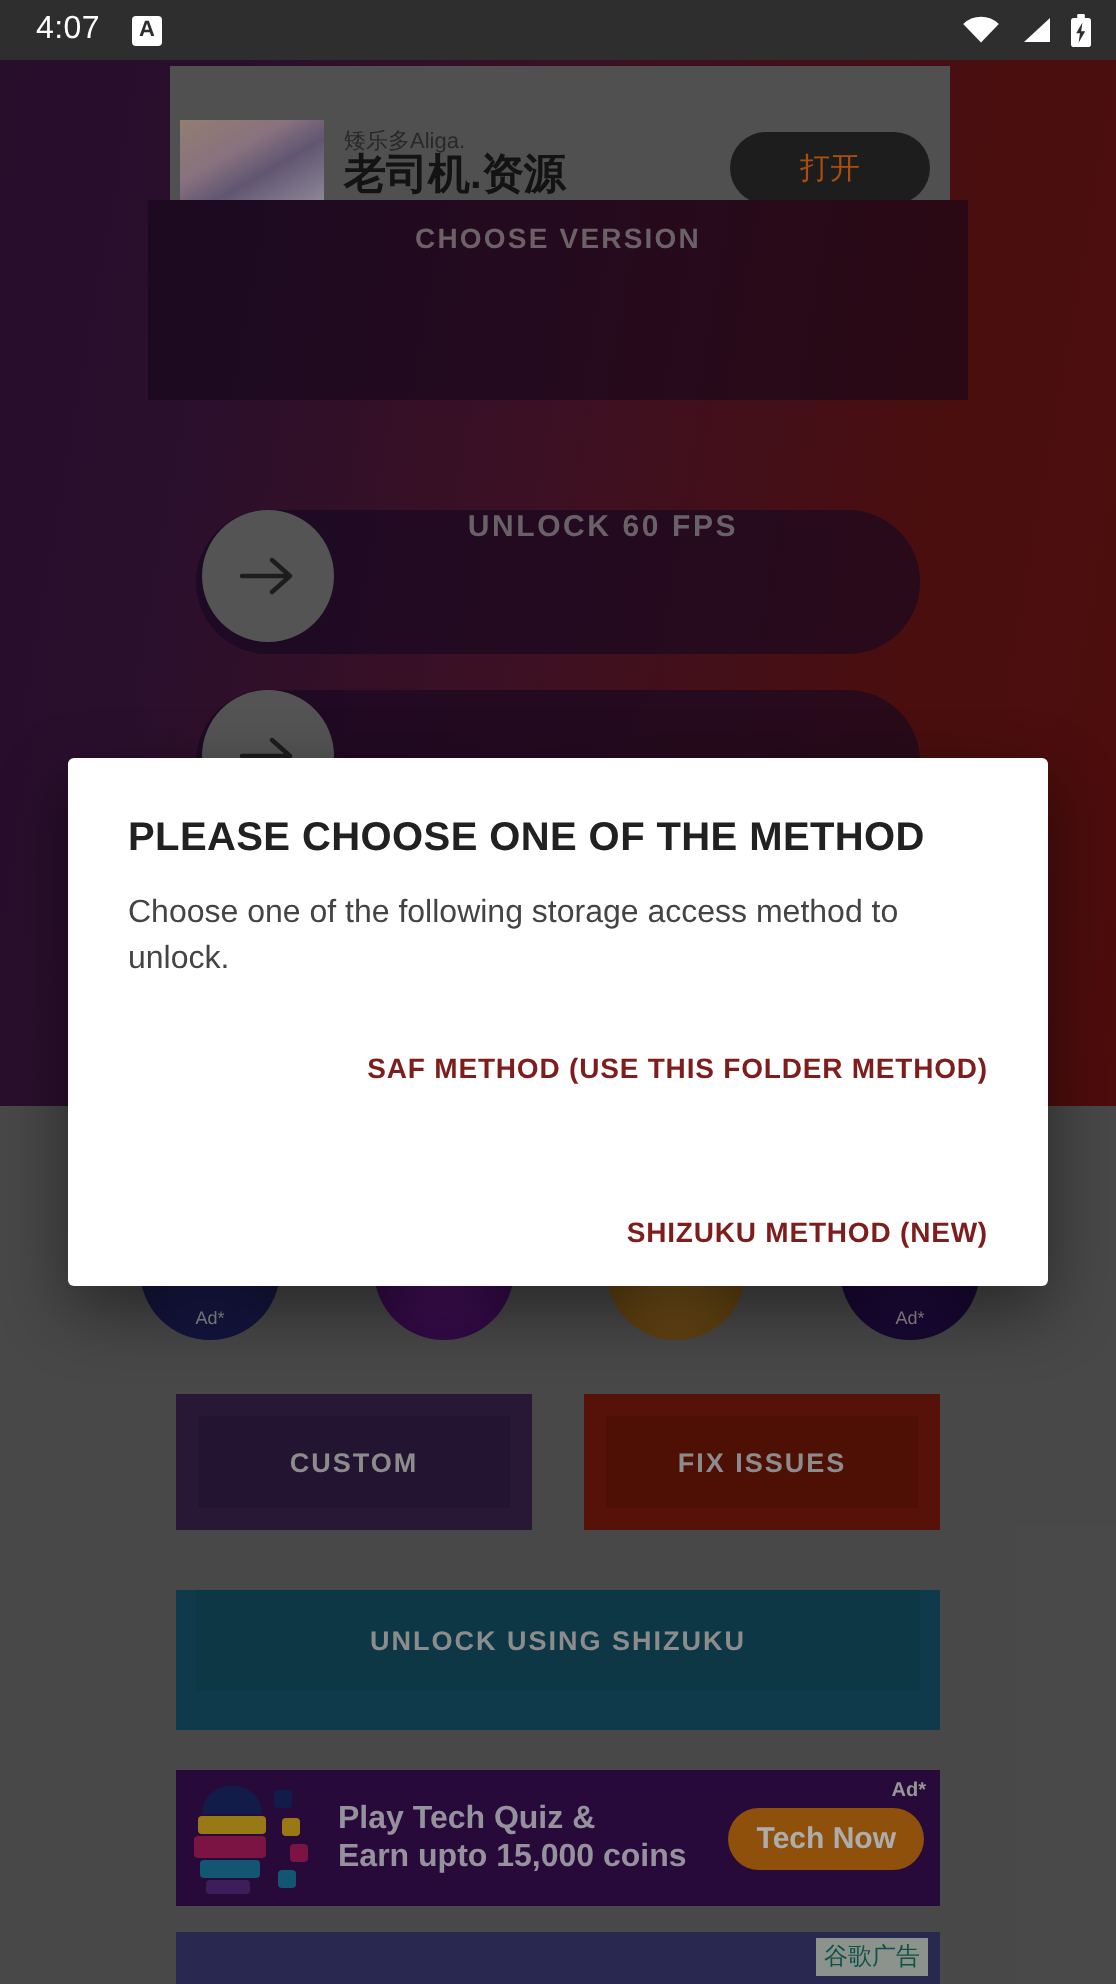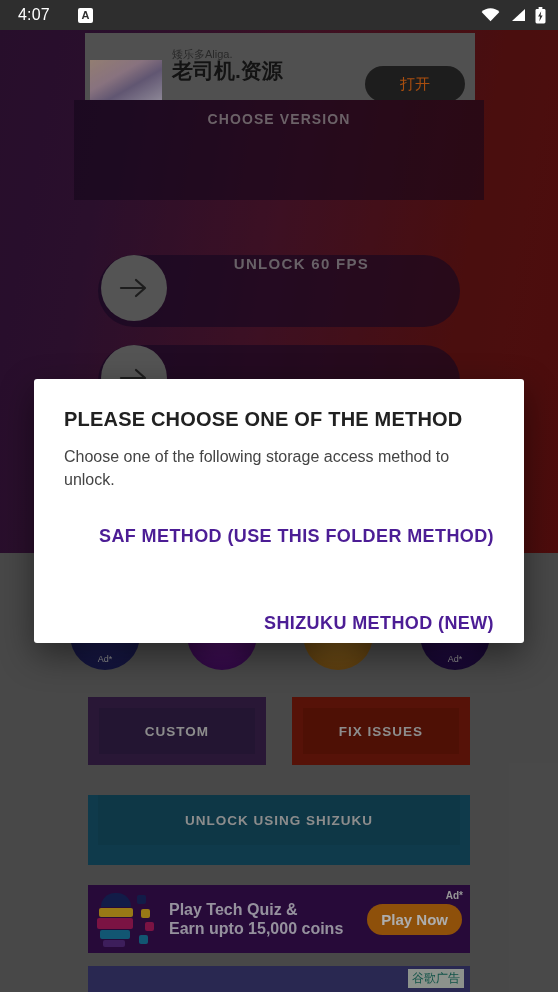--- a/index.html
+++ b/index.html
@@ -8,21 +8,21 @@
     background:#5f5f5f;
     font-family:"Liberation Sans", sans-serif;
     overflow:hidden;
   }
   #screen { position:relative; width:558px; height:992px; overflow:hidden; background:#6b6b6b; }
 
   
   .statusbar{
     position:absolute; left:0; top:0; width:558px; height:30px;
     background:#2e2e2e; display:flex; align-items:center;
-    padding:0 12px; z-index:60;gap:12px;
+    padding:0 12px; z-index:60;
   }
   .sb-time{ color:#ffffff; font-size:16px; letter-spacing:.2px; margin-left:6px; }
   .sb-appicon{
     margin-left:16px; width:15px; height:15px; background:#ffffff;
     border-radius:2px; color:#2e2e2e; font-size:11px; font-weight:bold;
     display:flex; align-items:center; justify-content:center; line-height:1;
   }
   .sb-right{ margin-left:auto; display:flex; align-items:center; gap:9px; }
   .ic-wifi{ width:19px; height:14px; }
   .ic-sig{ width:17px; height:14px; }
@@ -46,21 +46,21 @@
 
   
   .topad{
     position:absolute; left:85px; top:33px; width:390px; height:67px;
     background:#777; overflow:hidden; display:flex; align-items:flex-end;
   }
   .topad-thumb{
     width:72px; height:40px; margin-left:5px; flex:none;
     background:linear-gradient(150deg,#d8b9a8 0%,#c9a9bb 38%,#8f7fa8 62%,#cfc6dd 100%);
   }
-  .topad-txt{ margin-left:10px; padding-bottom:18px; }
+  .topad-txt{ margin-left:10px; padding-bottom:1px; }
   .topad-sub{ font-size:11px; color:#3c3c3c; line-height:12px; }
   .topad-title{ font-size:21px; color:#1d1d1d; font-weight:bold; line-height:22px; }
   .topad-btn{
     position:absolute; right:10px; bottom:-2px; width:100px; height:36px;
     background:#2c2c2c; border-radius:18px; color:#f97316; font-size:15px;
     display:flex; align-items:center; justify-content:center;
   }
 
   
   .cv-card{
@@ -178,22 +178,22 @@
     color:#212121; letter-spacing:.2px; line-height:24px;
   }
   .dlg-msg{
     padding:14px 30px 0 30px; font-size:16px; color:#444444;
     line-height:23px;
   }
   .dlg-actions{ position:absolute; left:0; right:0; top:135px; }
   .dlg-btn{
     display:block; width:100%; text-align:right; background:none; border:none;
     font-family:"Liberation Sans", sans-serif;
-    font-size:18px; font-weight:bold; letter-spacing:.4px;
-    color:#4c1d95; padding:12px 30px; cursor:pointer;
+    font-size:14px; font-weight:bold; letter-spacing:.4px;
+    color:#7f1d1d; padding:12px 30px; cursor:pointer;
   }
   .dlg-btn.b2{ margin-top:42px; }
 </style>
 </head>
 <body>
 
 <div id="screen">
 
   <div class="app-top"></div>
   <div class="app-bottom"></div>
@@ -270,21 +270,21 @@
       <div class="lg" style="left:6px;top:49px;width:22px;height:7px;background:#5a2d86;"></div>
       <div class="lg" style="left:40px;top:4px;width:9px;height:9px;background:#1b2a6b;"></div>
       <div class="lg" style="left:44px;top:18px;width:9px;height:9px;background:#e0b321;"></div>
       <div class="lg" style="left:48px;top:31px;width:9px;height:9px;background:#b61c63;"></div>
       <div class="lg" style="left:42px;top:44px;width:9px;height:9px;background:#1b7fa8;"></div>
     </div>
     <div class="banad-mid">
       <div class="ban-l1">Play Tech Quiz &amp;</div>
       <div class="ban-l2">Earn upto 15,000 coins</div>
     </div>
-    <div class="banad-cta">Play Now</div>
+    <div class="banad-cta">Tech Now</div>
     <div class="banad-tag">Ad*</div>
   </div>
 
   <div class="gad">
     <div class="gad-lbl">谷歌广告</div>
   </div>
 
   <div class="scrim"></div>
 
   <div class="dialog">

